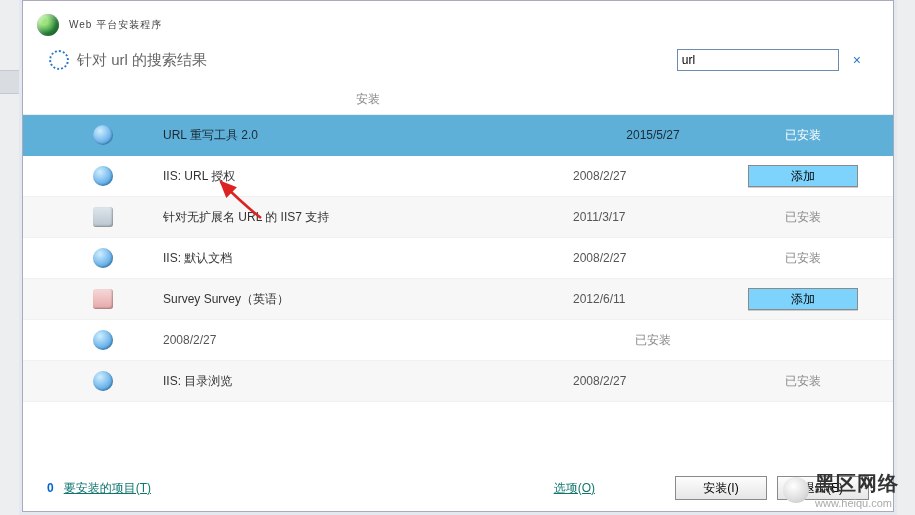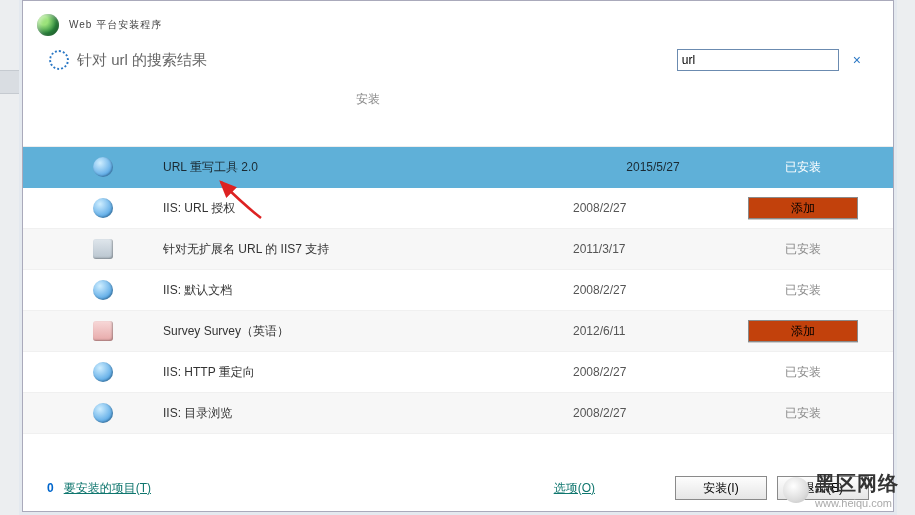--- a/index.html
+++ b/index.html
@@ -52,21 +52,21 @@
   .clear-x {
     color: #2b78c5; font-size: 14px; cursor: pointer;
     padding: 0 6px;
   }
   .headers {
     display: grid;
     grid-template-columns: 120px 1fr 160px 140px;
     padding: 8px 20px 6px 20px;
     color: #888; font-size: 12px;
   }
-  .list { border-top: 1px solid #ededed; margin-top: 32px; }
+  .list { border-top: 1px solid #ededed; }
   .row {
     display: grid;
     grid-template-columns: 120px 1fr 160px 140px;
     align-items: center;
     height: 40px;
     padding: 0 20px;
     border-bottom: 1px solid #f0f0f0;
     background: #fff;
   }
   .row.alt { background: #f7f7f7; }
@@ -87,21 +87,21 @@
     background: linear-gradient(#f7d8d8,#e7a9a9);
   }
   .name-cell { white-space: nowrap; overflow: hidden; text-overflow: ellipsis; }
   .date-cell { color: #555; }
   .row.selected .date-cell { color: #1a2a33; text-align: center; }
   .action-cell { display:flex; justify-content:center; }
   .installed-text { color: #888; }
   .row.selected .installed-text { color: #fff; font-weight: 500; }
   .add-btn {
     width: 110px; height: 22px;
-    background: #c2410c;
+    background: #7dd3fc;
     border: 1px solid #8a8a8a;
     box-shadow: 0 1px 0 #ccc;
     font: inherit;
     cursor: pointer;
   }
   .bottom {
     position: absolute;
     left: 0; right: 0; bottom: 6px;
     height: 34px;
     padding: 0 24px;
@@ -216,21 +216,20 @@
         <div class="name-cell">Survey Survey（英语）</div>
         <div class="date-cell">2012/6/11</div>
         <div class="action-cell">
           <button class="add-btn">添加</button>
         </div>
       </div>
       <div class="row">
         <div class="icon-cell">
           <span class="pkg-icon "></span>
         </div>
-        <div class="name-cell">IIS: HTTP 重定向</div>
         <div class="date-cell">2008/2/27</div>
         <div class="action-cell">
           <span class="installed-text">已安装</span>
         </div>
       </div>
       <div class="row alt">
         <div class="icon-cell">
           <span class="pkg-icon "></span>
         </div>
         <div class="name-cell">IIS: 目录浏览</div>

